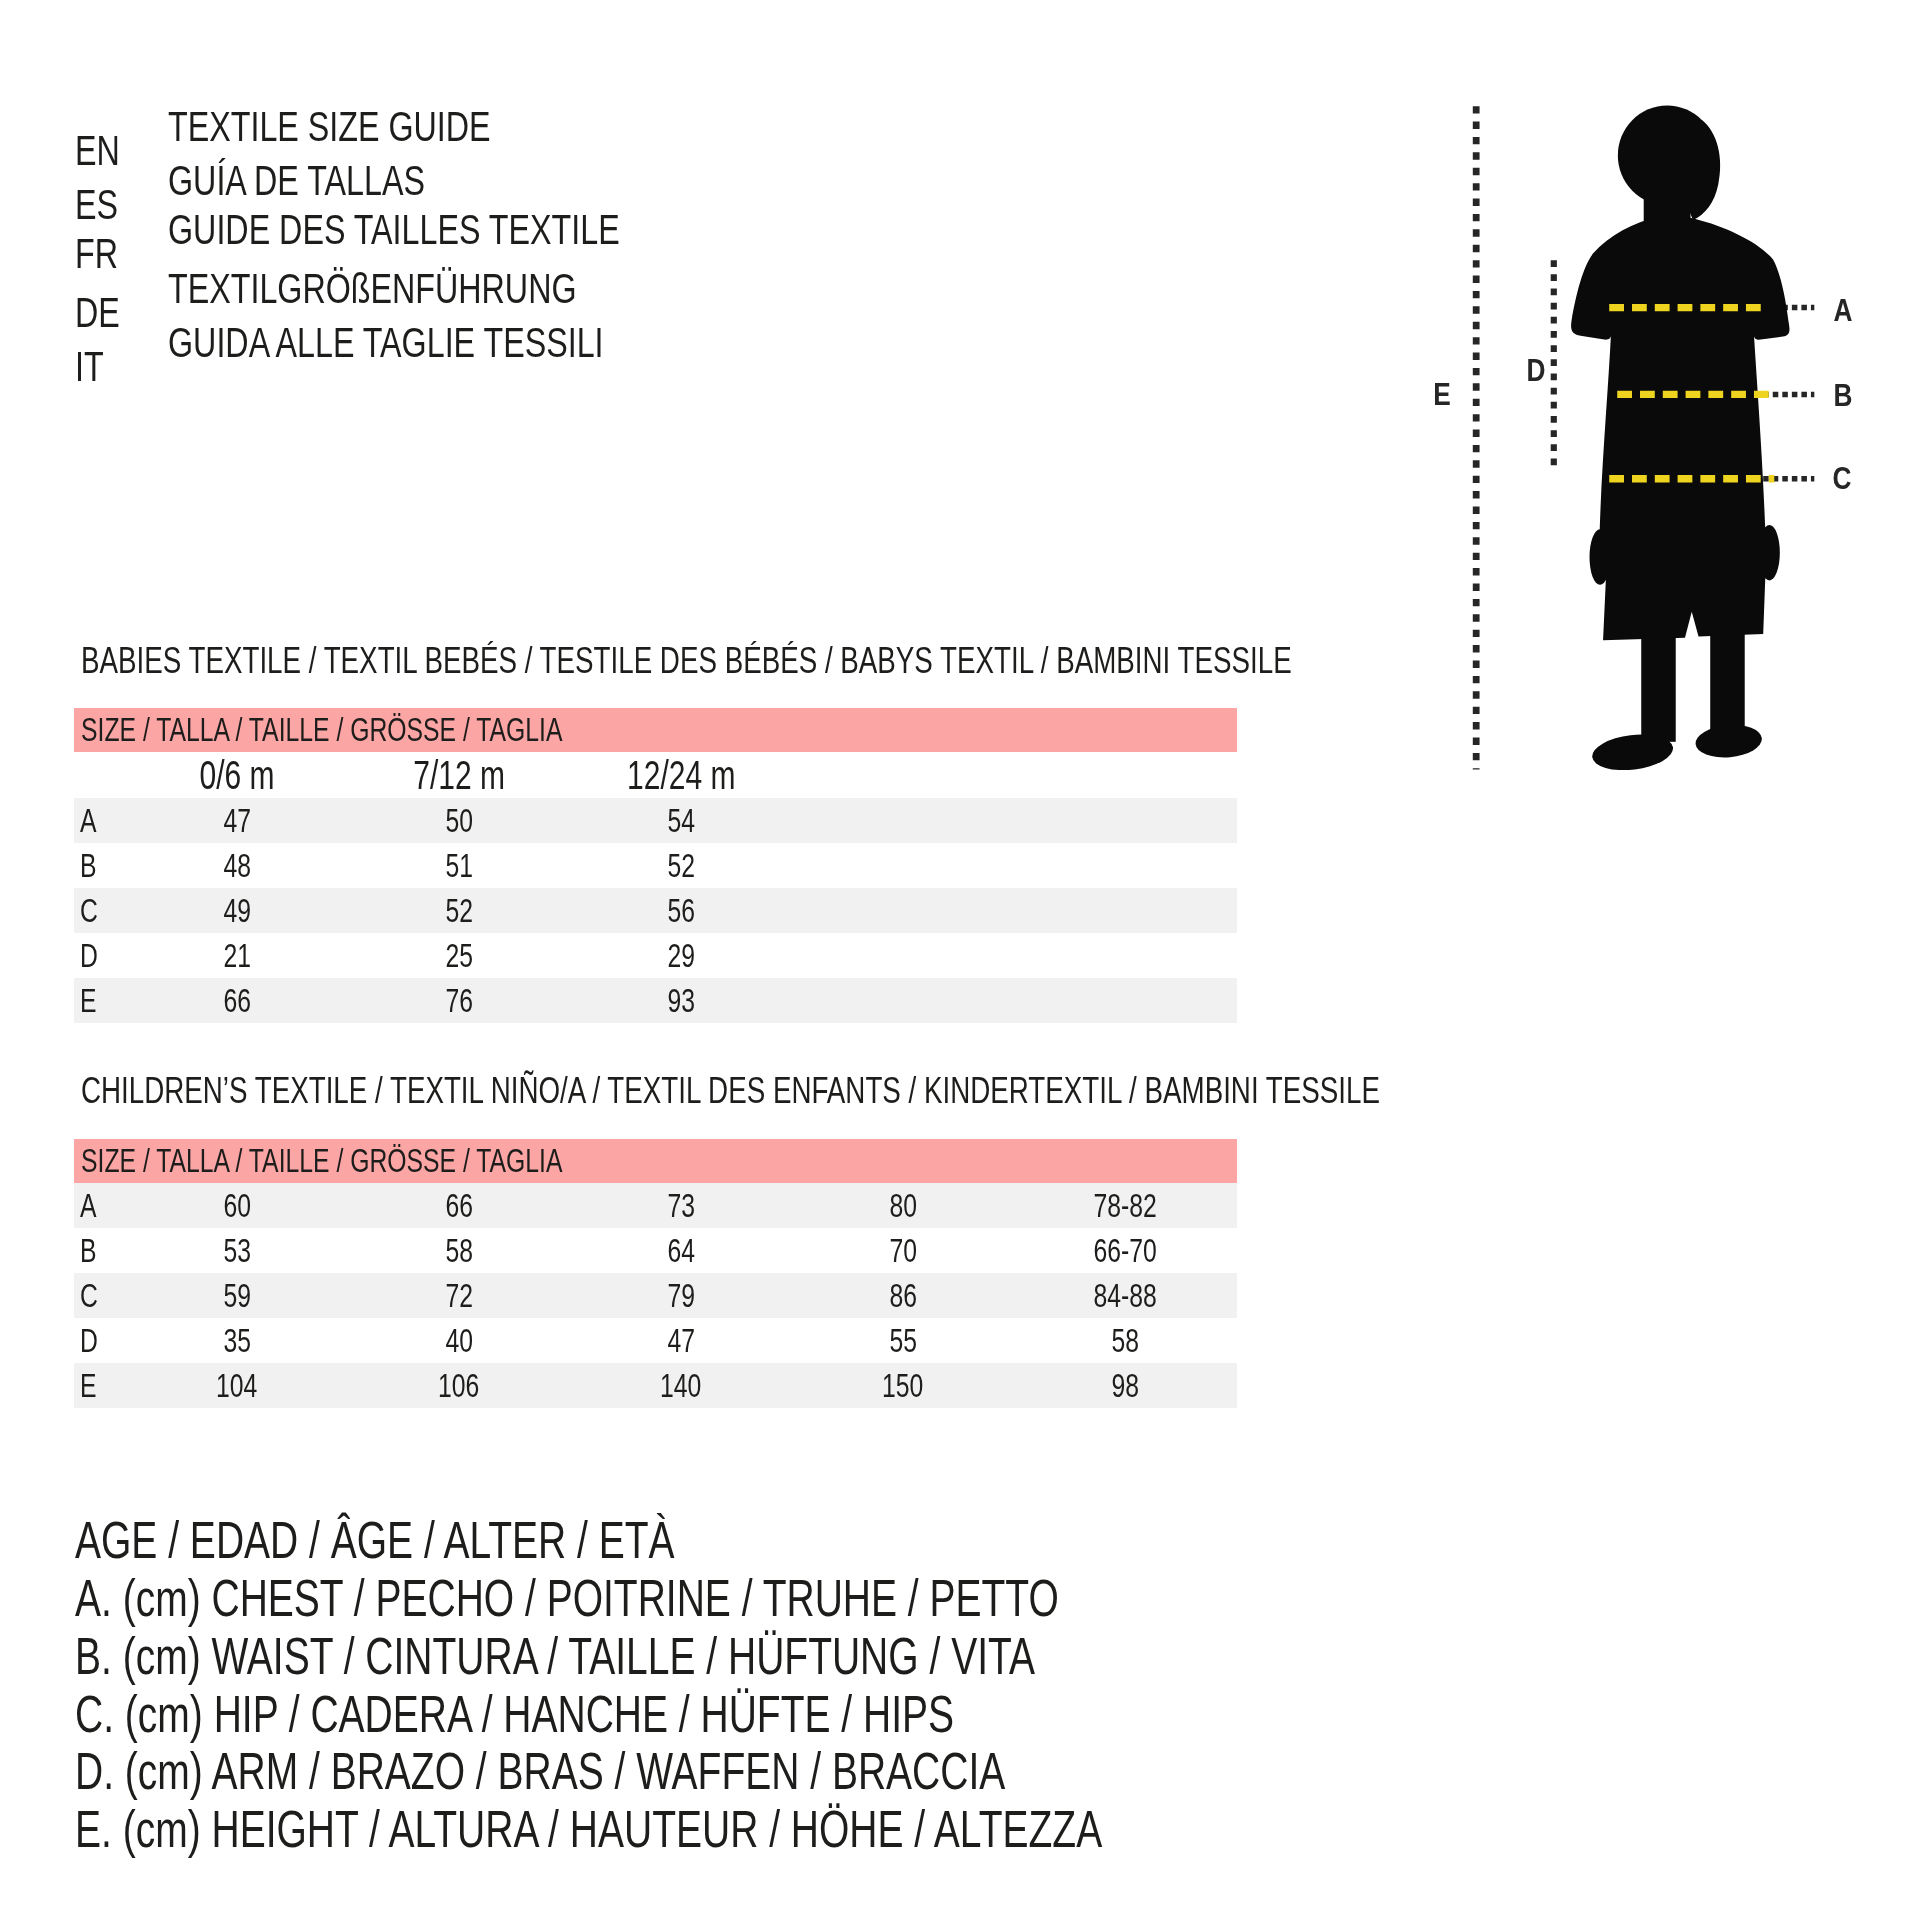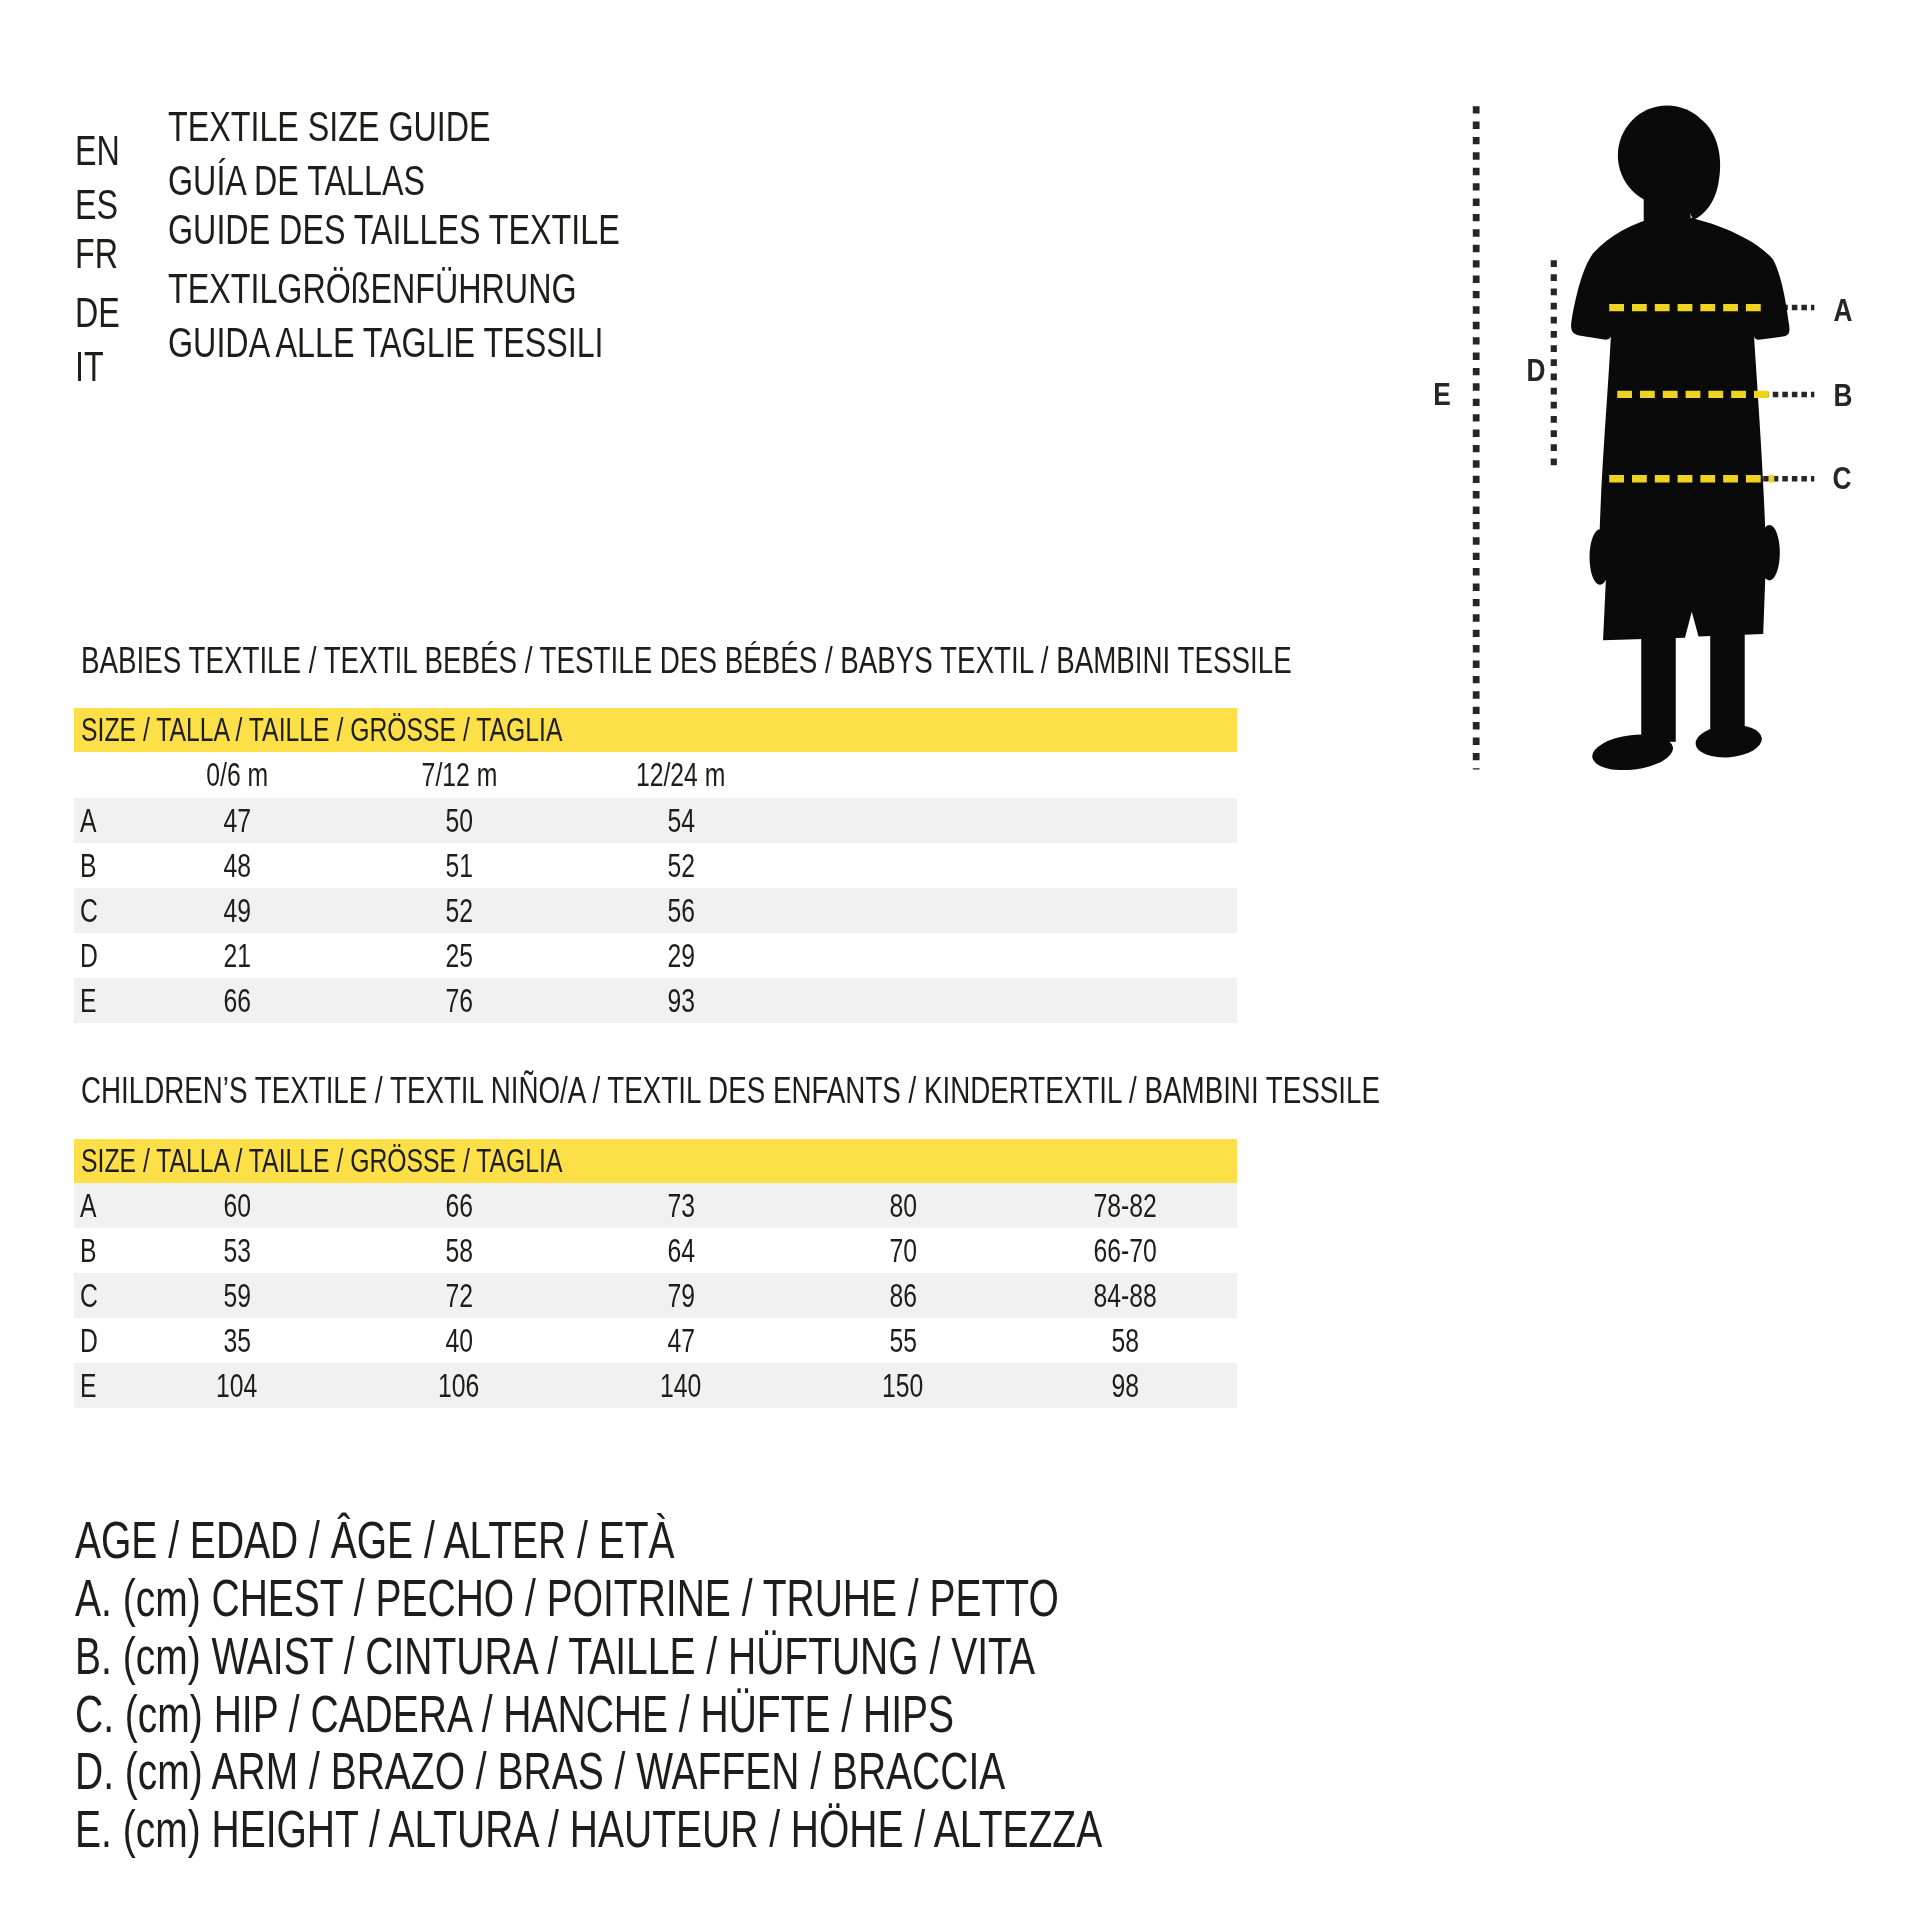--- a/index.html
+++ b/index.html
@@ -13,24 +13,24 @@
 
   
   .lang-row{position:absolute;left:75px;display:flex;font-size:43px;line-height:54px;}
   .lang-code{width:93px;flex:none;margin-top:24px;}
 
   
   .section-title{position:absolute;left:81px;font-size:37px;line-height:41px;}
 
   
   .size-table{position:absolute;left:74px;width:1163px;}
-  .size-head{height:44px;background:#fde047;font-size:33px;line-height:44px;padding-left:7.4px;box-sizing:border-box;}
+  .size-head{height:44px;background:#fca5a5;font-size:33px;line-height:44px;padding-left:7.4px;box-sizing:border-box;}
   .grid3{display:grid;grid-template-columns:52px 222px 222px 222px;}
   .grid5{display:grid;grid-template-columns:52px 222px 222px 222px 222px 222px;}
-  .col-row{height:46px;align-items:center;font-size:33px;}
+  .col-row{height:46px;align-items:center;font-size:40px;}
   .t-row{height:45px;align-items:center;font-size:33px;}
   .t-row.stripe{background:#f1f1f1;}
   .cell{text-align:center;}
   .rlabel{text-align:left;padding-left:6.2px;}
 
   
   .legend-line{position:absolute;left:75px;font-size:52px;line-height:43px;}
 
   
   #figure-svg{position:absolute;left:1417px;top:92px;}

